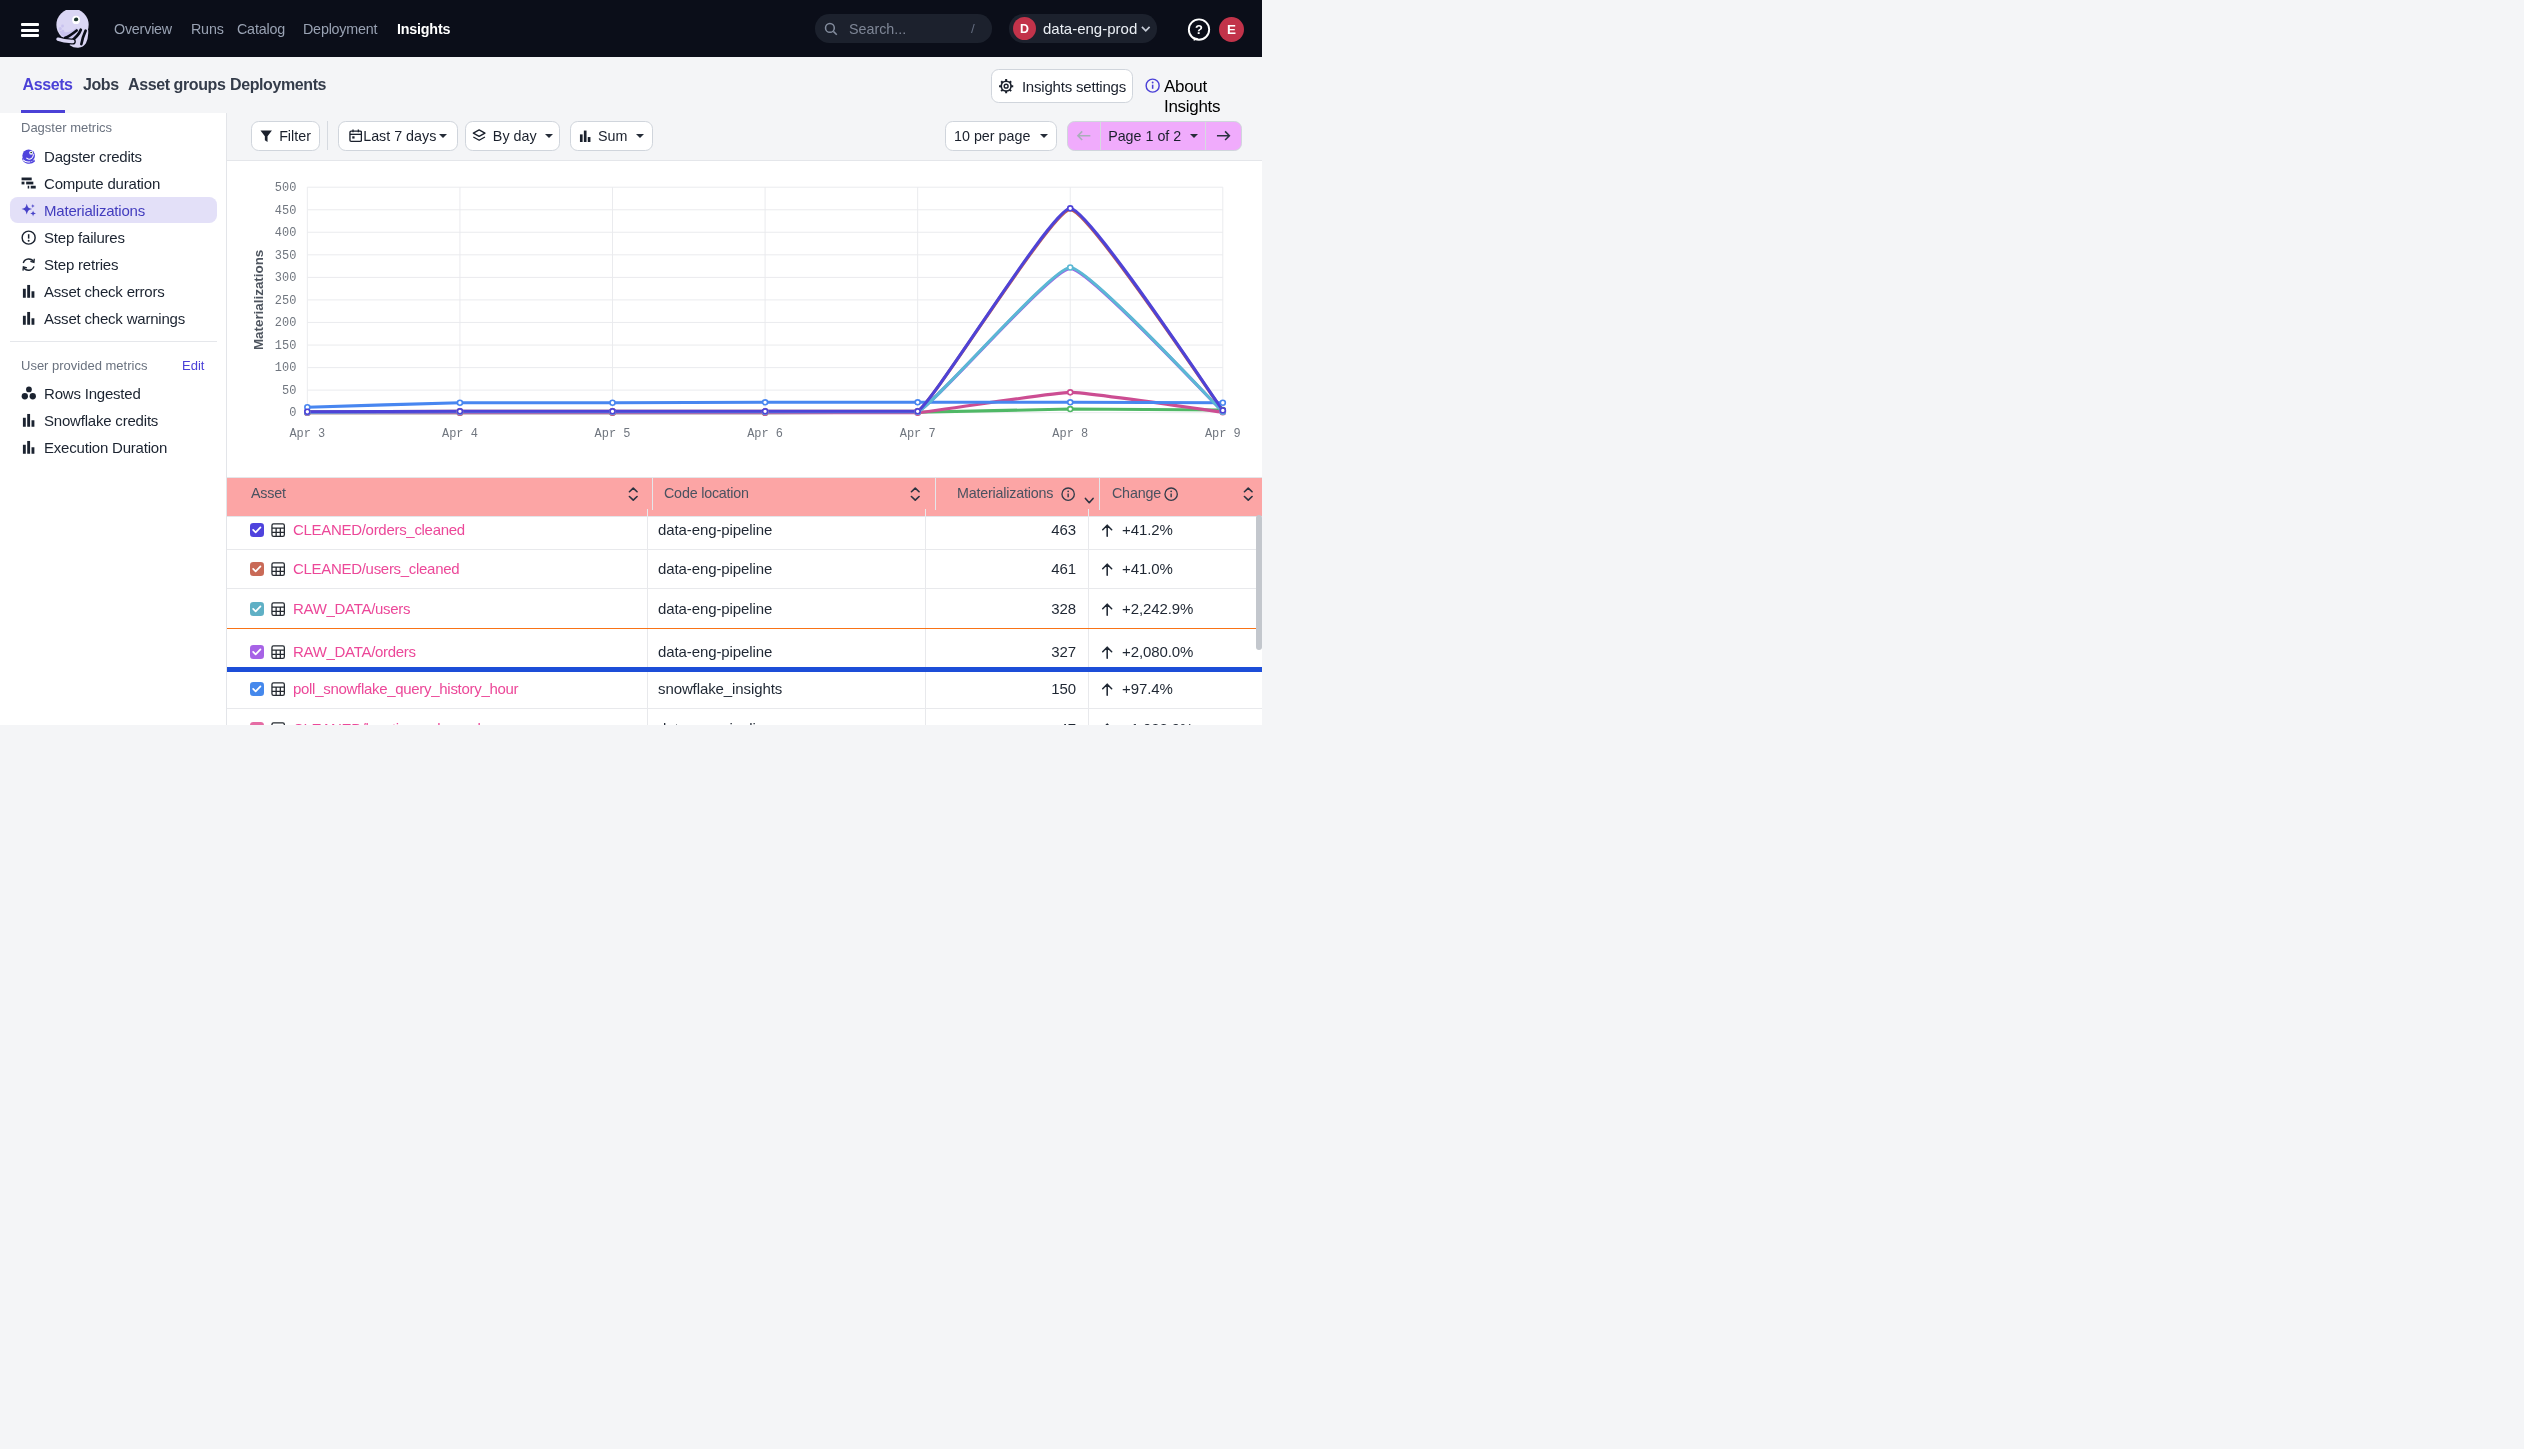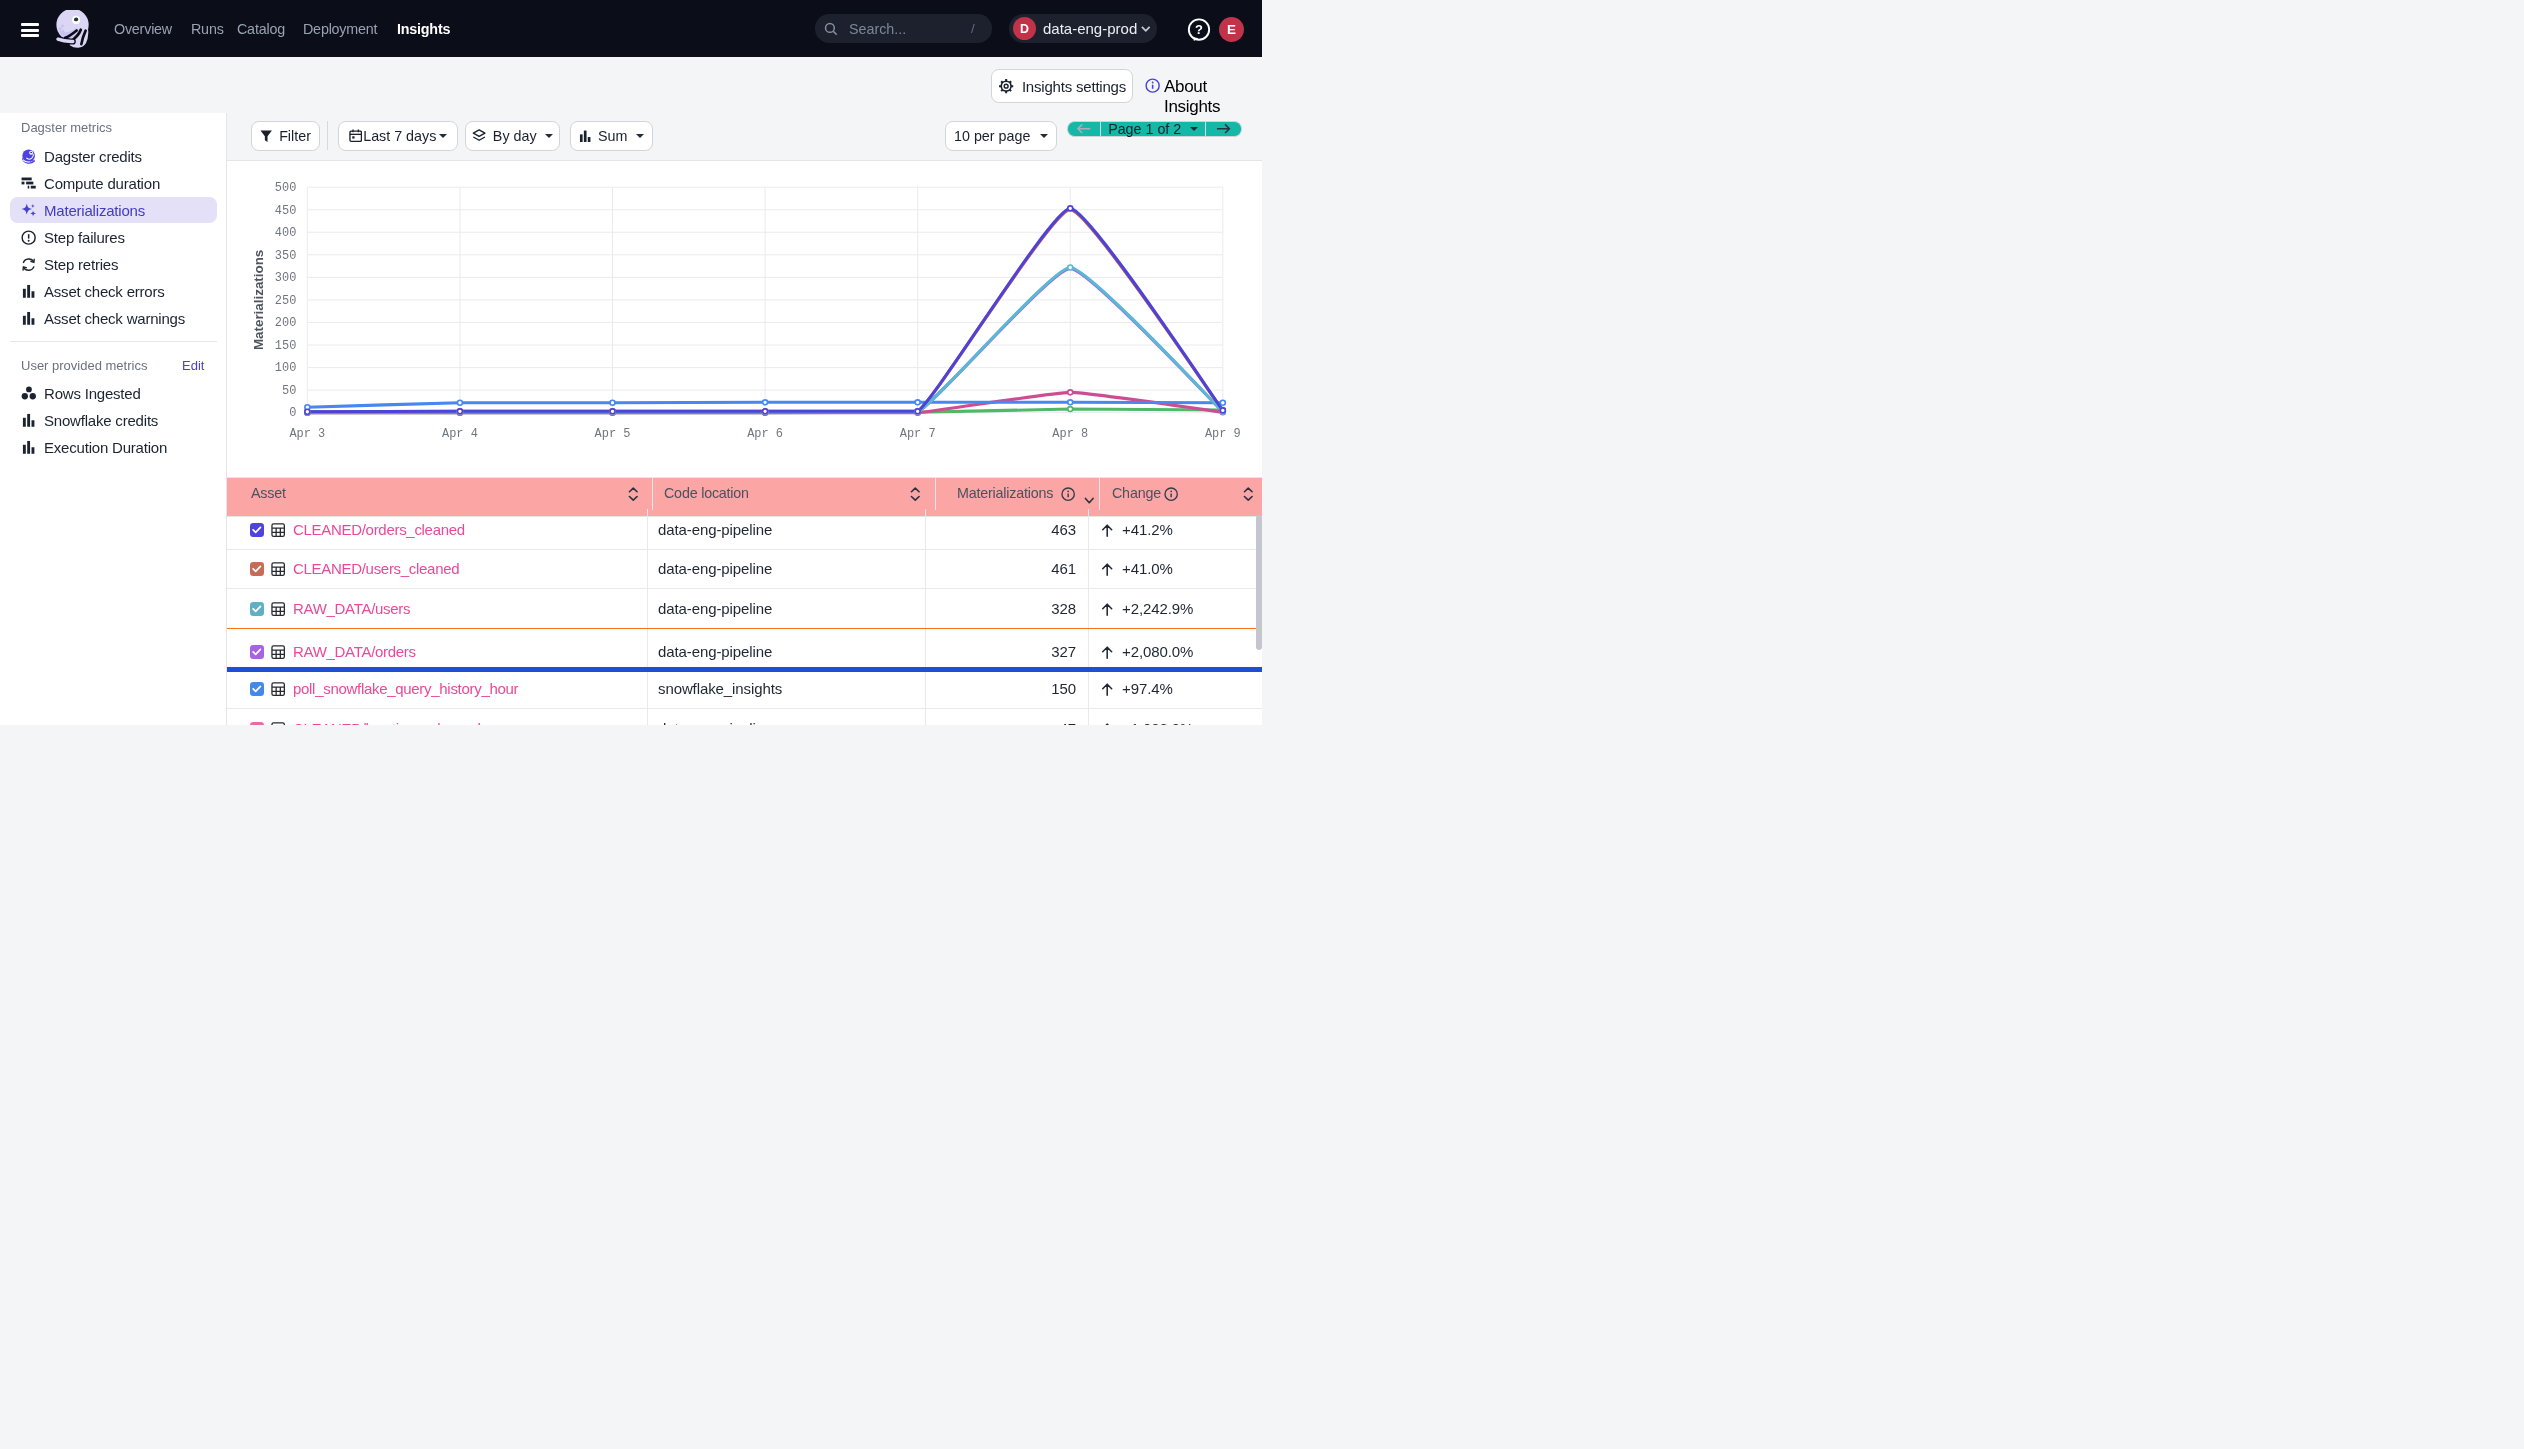--- a/index.html
+++ b/index.html
@@ -85,20 +85,27 @@
       </svg>
 
     <svg class="abs" style="left:1187px;top:17.7px" width="24" height="24" viewBox="0 0 25 25">
       <circle cx="12.5" cy="12" r="10.6" fill="none" stroke="#FFFFFF" stroke-width="2"></circle>
       <path d="M 7 20 L 7 24 L 12 21" fill="#FFFFFF"></path>
       <text x="12.5" y="16.5" font-size="13.5" font-weight="700" fill="#FFFFFF" text-anchor="middle" font-family="Liberation Sans,sans-serif">?</text>
     </svg>
     <div class="abs" style="left:1219px;top:16.7px;width:25px;height:25px;border-radius:12.4px;background:#C2334A;color:#fff;font-size:13.4px;font-weight:700;text-align:center;line-height:26px">E</div>
   </div>
 
+  <div id="tabrow">
+    <div class="tab active" style="left:22.5px">Assets</div>
+    <div class="tab" style="left:83px">Jobs</div>
+    <div class="tab" style="left:128px">Asset groups</div>
+    <div class="tab" style="left:230px">Deployments</div>
+    <div id="tabunderline"></div>
+  </div>
 
   <div class="btn" style="left:991px;top:69px;width:142px;height:34px;font-size:15px;letter-spacing:-0.2px;gap:7.7px">
     <svg width="16.3" height="16.3" viewBox="0 0 17 17" fill="none" stroke="#1A202C">
         <circle cx="8.5" cy="8.5" r="5.1" stroke-width="1.7"></circle>
         <circle cx="8.5" cy="8.5" r="2" stroke-width="1.5"></circle>
         <path d="M13.6 8.5 L15.9 8.5 M12.1 12.1 L13.7 13.7 M8.5 13.6 L8.5 15.9 M4.9 12.1 L3.3 13.7 M3.4 8.5 L1.1 8.5 M4.9 4.9 L3.3 3.3 M8.5 3.4 L8.5 1.1 M12.1 4.9 L13.7 3.3" stroke-width="2.1"></path>
       </svg>
     <span>Insights settings</span>
   </div>
 
@@ -235,21 +242,21 @@
         <rect x="5.1" y="0.6" width="2.8" height="12"></rect>
         <rect x="9.2" y="7.4" width="2.8" height="5.2"></rect>
       </svg>
     <span>Sum</span>
     <span class="caret" style="margin-left:1.9px"></span>
   </div>
   <div class="btn" style="left:945px;top:121px;width:112px;height:30px;gap:1.9px">
     <span>10 per page</span>
     <span class="caret"></span>
   </div>
-  <div class="abs" style="left:1067px;top:121px;width:175px;height:16px;background:#14b8a6;border:1px solid #D0D5DC;border-radius:7.7px;display:flex">
+  <div class="abs" style="left:1067px;top:121px;width:175px;height:30px;background:#f0abfc;border:1px solid #D0D5DC;border-radius:7.7px;display:flex">
     <div style="width:33px;border-right:1px solid #D6DAE0;display:flex;align-items:center;justify-content:center">
       <svg width="15.3" height="13.4" viewBox="0 0 16 14" fill="none" stroke="#A8AEB9" stroke-width="1.6">
           <path d="M15 7 L2 7 M6.5 2.5 L2 7 L6.5 11.5"></path>
         </svg>
     </div>
     <div style="flex:1;border-right:1px solid #D6DAE0;display:flex;align-items:center;justify-content:center;font-size:14.3px;color:#1A202C">Page 1 of 2<span class="caret" style="margin-left:8.6px"></span></div>
     <div style="width:35px;display:flex;align-items:center;justify-content:center">
       <svg width="15.3" height="13.4" viewBox="0 0 16 14" fill="none" stroke="#2A3240" stroke-width="1.6">
           <path d="M1 7 L14 7 M9.5 2.5 L14 7 L9.5 11.5"></path>
         </svg>

